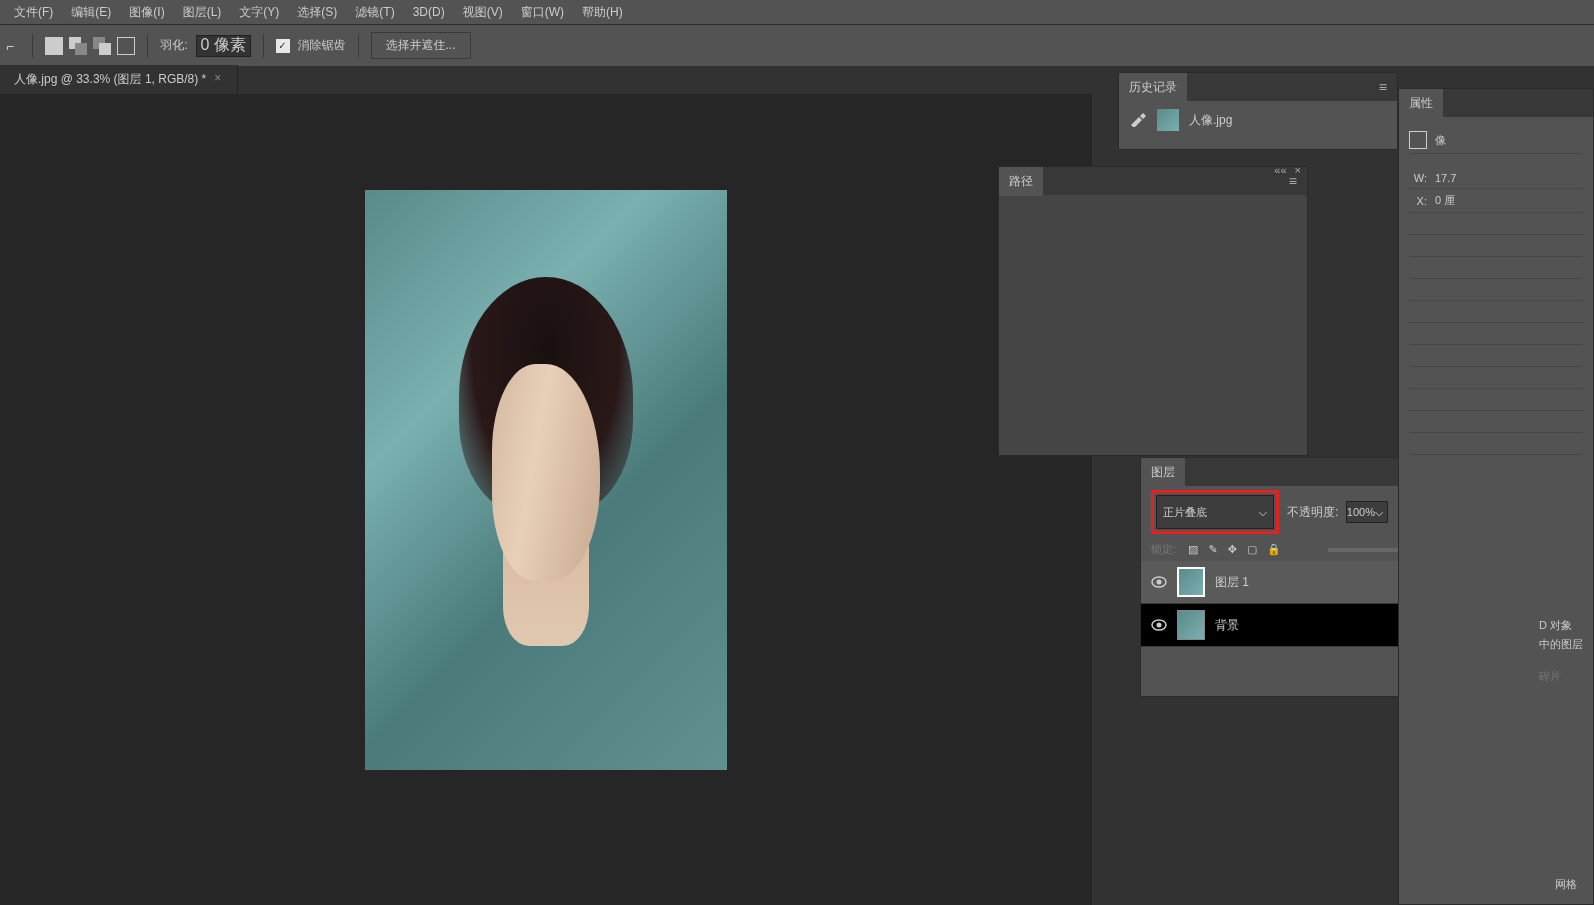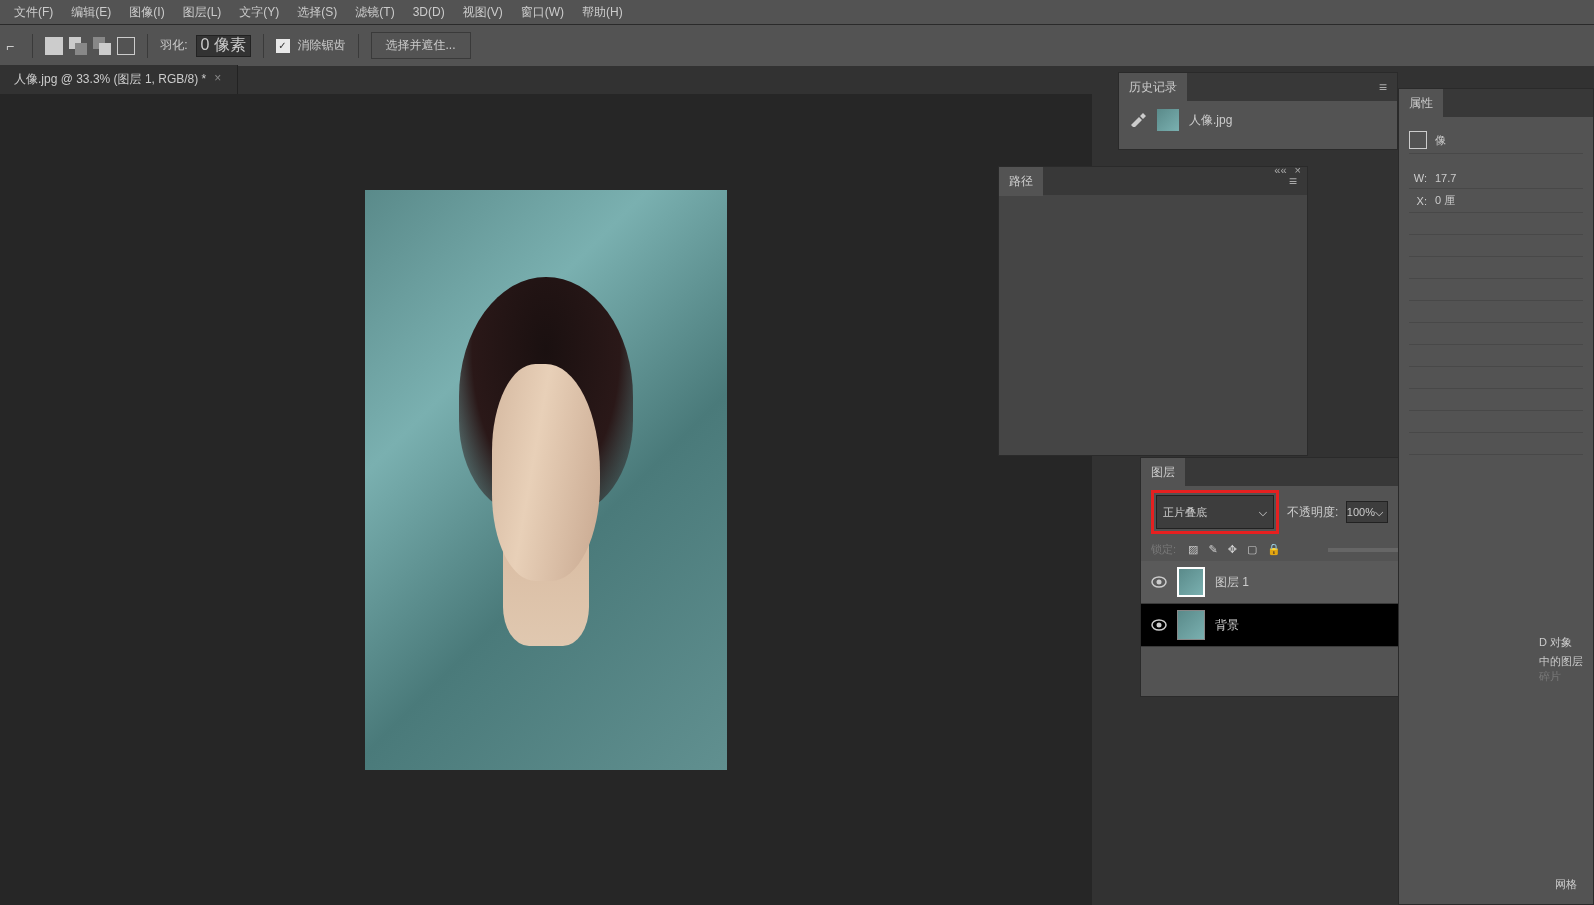--- a/index.html
+++ b/index.html
@@ -240,17 +240,17 @@
         <div class="props-list-row"></div>
       <div class="props-list-row"></div>
         <div class="props-list-row"></div>
         <div class="props-list-row"></div>
       <div class="props-list-row"></div>
         <div class="props-list-row"></div>
     </div>
   </div>
   <div class="props-3d">
     <div style="margin-bottom:4px">D 对象</div>
-    <div style="margin-bottom:0">中的图层</div>
+    <div style="margin-bottom:17px">中的图层</div>
     <div style="opacity:0.3">碎片</div>
   </div>
   <div class="bottom-label">网格</div>
 </div>
 
 </body></html>

